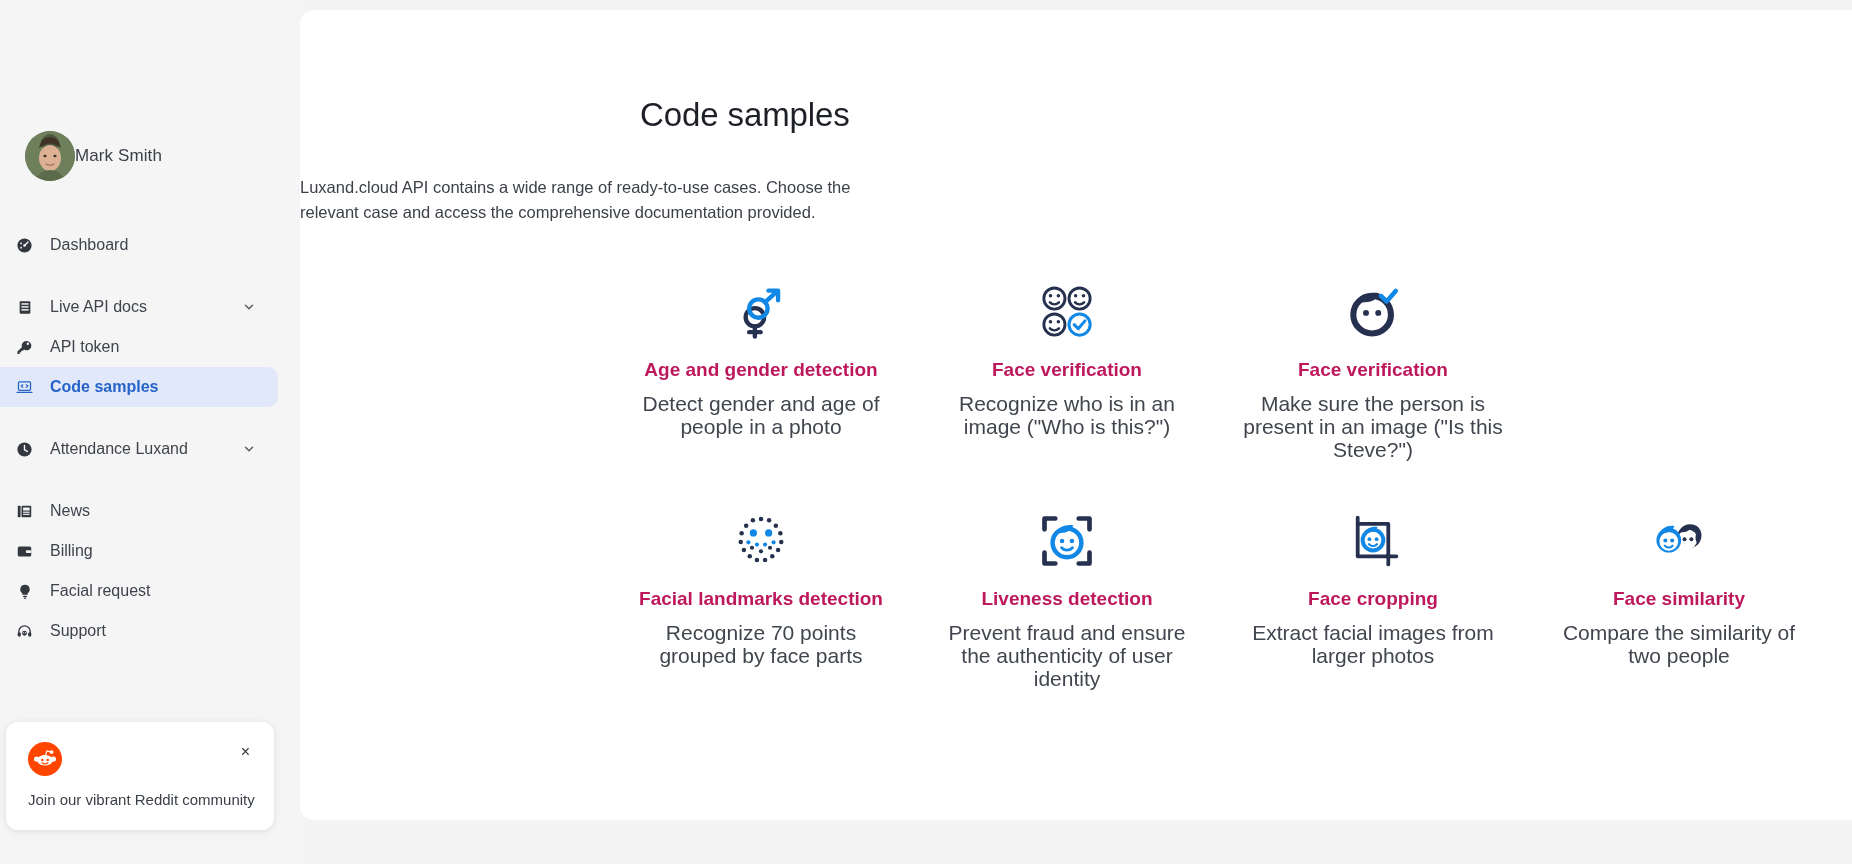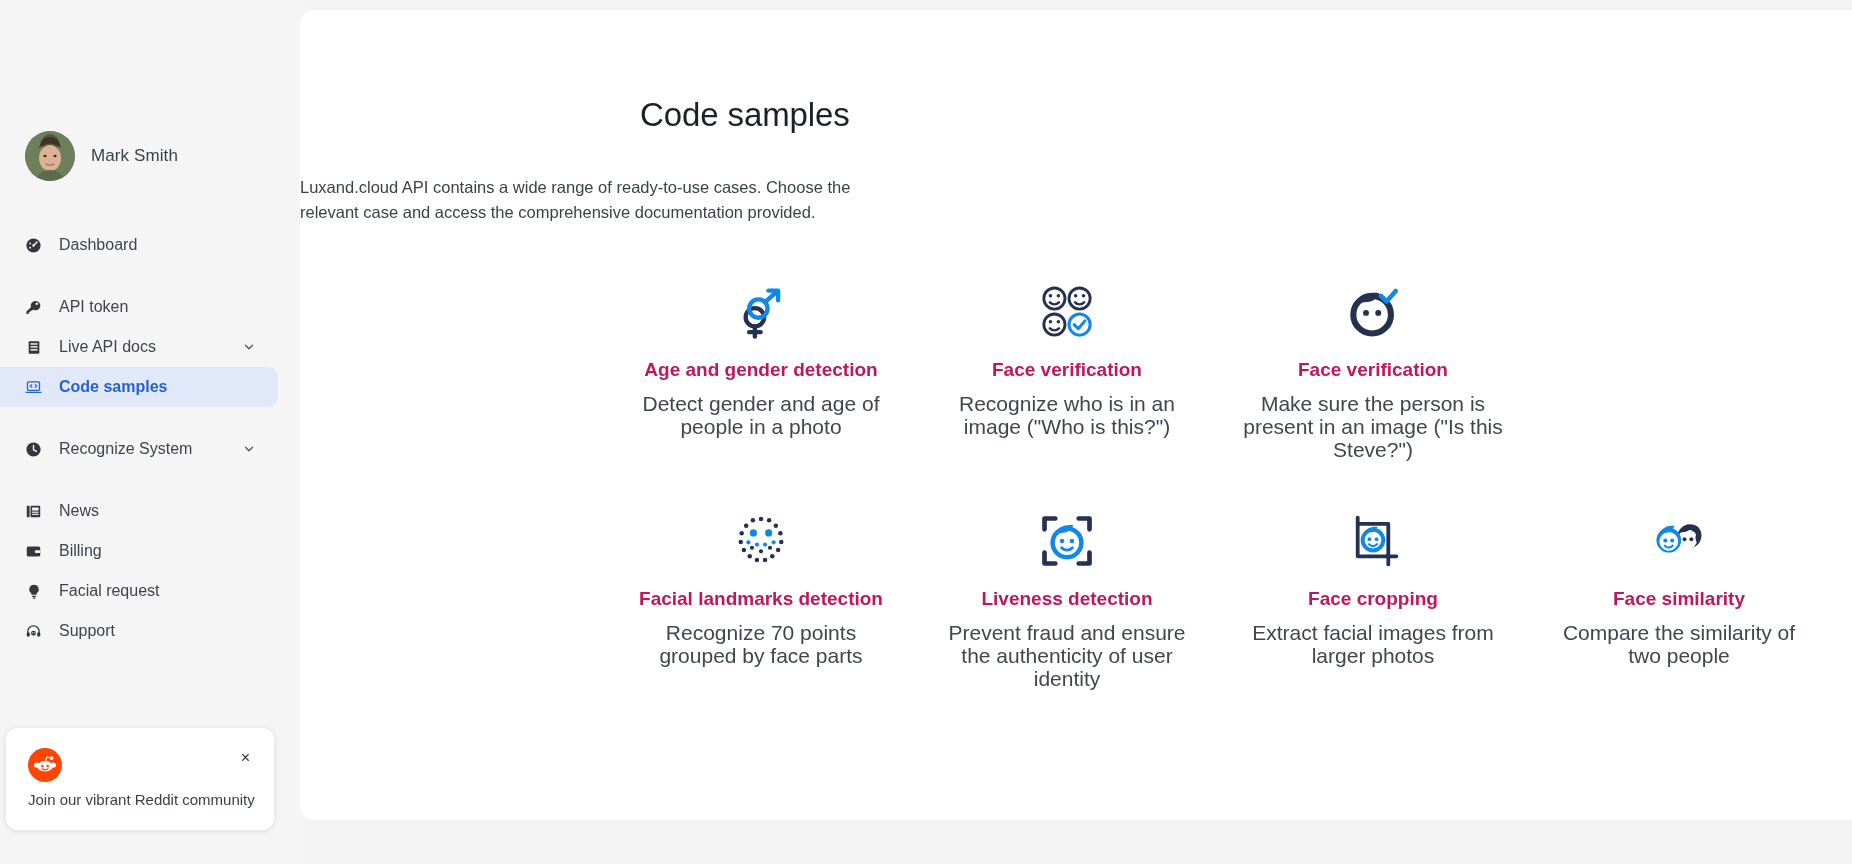--- a/index.html
+++ b/index.html
@@ -24,21 +24,20 @@
     width: 300px;
     flex: 0 0 300px;
     height: 864px;
     background: #f5f5f6;
     position: relative;
   }
 
   .profile {
     display: flex;
     align-items: center;
-    gap: 16px;
     padding: 0 0 0 25px;
     margin-top: 128px;
     height: 56px;
   }
   .avatar {
     width: 50px; height: 50px;
     border-radius: 50%;
     overflow: hidden;
     flex: 0 0 50px;
     background: #6c7a5b;
@@ -51,21 +50,21 @@
     letter-spacing: .1px;
   }
 
   .nav { margin-top: 41px; }
 
   .nav-group { }
   .nav-item {
     display: flex;
     align-items: center;
     height: 40px;
-    padding-left: 24px;
+    padding-left: 15px;
     padding-right: 22px;
     gap: 16px;
     color: #3f444c;
     font-size: 16px;
     cursor: pointer;
     border-radius: 0 10px 10px 0;
     margin-right: 22px;
   }
   .nav-item .ico {
     width: 19px; height: 19px;
@@ -105,21 +104,21 @@
   }
   .promo-close {
     color: #31343a;
     font-size: 16px;
     line-height: 1;
     cursor: pointer;
     padding: 2px 2px;
     font-family: "Liberation Sans", sans-serif;
   }
   .promo-text {
-    margin-top: 9px;
+    margin-top: 15px;
     font-size: 15px;
     color: #3b4049;
     white-space: nowrap;
   }
 
   
   .main-wrap {
     flex: 1 1 auto;
     padding: 10px 17px 44px 0;
     height: 864px;
@@ -230,44 +229,44 @@
           </span>
           <span class="lbl">Dashboard</span>
         </div>
       </div>
 
       <div class="gap-lg"></div>
 
       <div class="nav-group">
         <div class="nav-item">
           <span class="ico">
-            <svg width="17" height="17" viewBox="0 0 24 24" fill="currentColor">
-                <path d="M14.5 3a6.5 6.5 0 0 0-6.2 8.5L2 17.8V21h3.2v-2.2h2.2V16.6h2.3l1.8-1.8A6.5 6.5 0 1 0 14.5 3zm2.2 5.4a1.7 1.7 0 1 1 0-3.4 1.7 1.7 0 0 1 0 3.4z"></path>
-              </svg>
-          </span>
-          <span class="lbl">API token</span>
-        </div>
-
-        <div class="nav-item">
-          <span class="ico">
             <svg width="16" height="17" viewBox="0 0 24 24" fill="currentColor">
                 <rect x="4" y="2.5" width="16" height="19" rx="1.6"></rect>
                 <rect x="6.6" y="5.6" width="10.8" height="2.2" fill="#f5f5f6"></rect>
                 <rect x="6.6" y="10" width="10.8" height="2.2" fill="#f5f5f6"></rect>
                 <rect x="6.6" y="14.4" width="10.8" height="2.2" fill="#f5f5f6"></rect>
               </svg>
           </span>
           <span class="lbl">Live API docs</span>
           <span class="chev">
             <svg width="14" height="14" viewBox="0 0 24 24" fill="none" stroke="currentColor" stroke-width="2.4" stroke-linecap="round" stroke-linejoin="round">
                 <polyline points="6 9 12 15 18 9"></polyline>
               </svg>
           </span>
         </div>
 
+        <div class="nav-item">
+          <span class="ico">
+            <svg width="17" height="17" viewBox="0 0 24 24" fill="currentColor">
+                <path d="M14.5 3a6.5 6.5 0 0 0-6.2 8.5L2 17.8V21h3.2v-2.2h2.2V16.6h2.3l1.8-1.8A6.5 6.5 0 1 0 14.5 3zm2.2 5.4a1.7 1.7 0 1 1 0-3.4 1.7 1.7 0 0 1 0 3.4z"></path>
+              </svg>
+          </span>
+          <span class="lbl">API token</span>
+        </div>
+
         <div class="nav-item active">
           <span class="ico">
             <svg width="19" height="17" viewBox="0 0 24 24" fill="none" stroke="currentColor" stroke-width="1.8">
                 <rect x="3.5" y="4" width="17" height="12" rx="1.6"></rect>
                 <path d="M1.5 19h21" stroke-linecap="round"></path>
                 <path d="M9.5 8.2 7.3 10l2.2 1.8M14.5 8.2 16.7 10l-2.2 1.8" stroke-linecap="round" stroke-linejoin="round"></path>
               </svg>
           </span>
           <span class="lbl">Code samples</span>
         </div>
@@ -276,21 +275,21 @@
       <div class="gap-lg"></div>
 
       <div class="nav-group">
         <div class="nav-item">
           <span class="ico">
             <svg width="17" height="17" viewBox="0 0 24 24" fill="currentColor">
                 <circle cx="12" cy="12" r="10"></circle>
                 <path d="M12 6.4v6.1l4 2.3" stroke="#f5f5f6" stroke-width="2" fill="none" stroke-linecap="round" stroke-linejoin="round"></path>
               </svg>
           </span>
-          <span class="lbl">Recognize System</span>
+          <span class="lbl">Attendance Luxand</span>
           <span class="chev">
             <svg width="14" height="14" viewBox="0 0 24 24" fill="none" stroke="currentColor" stroke-width="2.4" stroke-linecap="round" stroke-linejoin="round">
                 <polyline points="6 9 12 15 18 9"></polyline>
               </svg>
           </span>
         </div>
       </div>
 
       <div class="gap-lg"></div>
 

